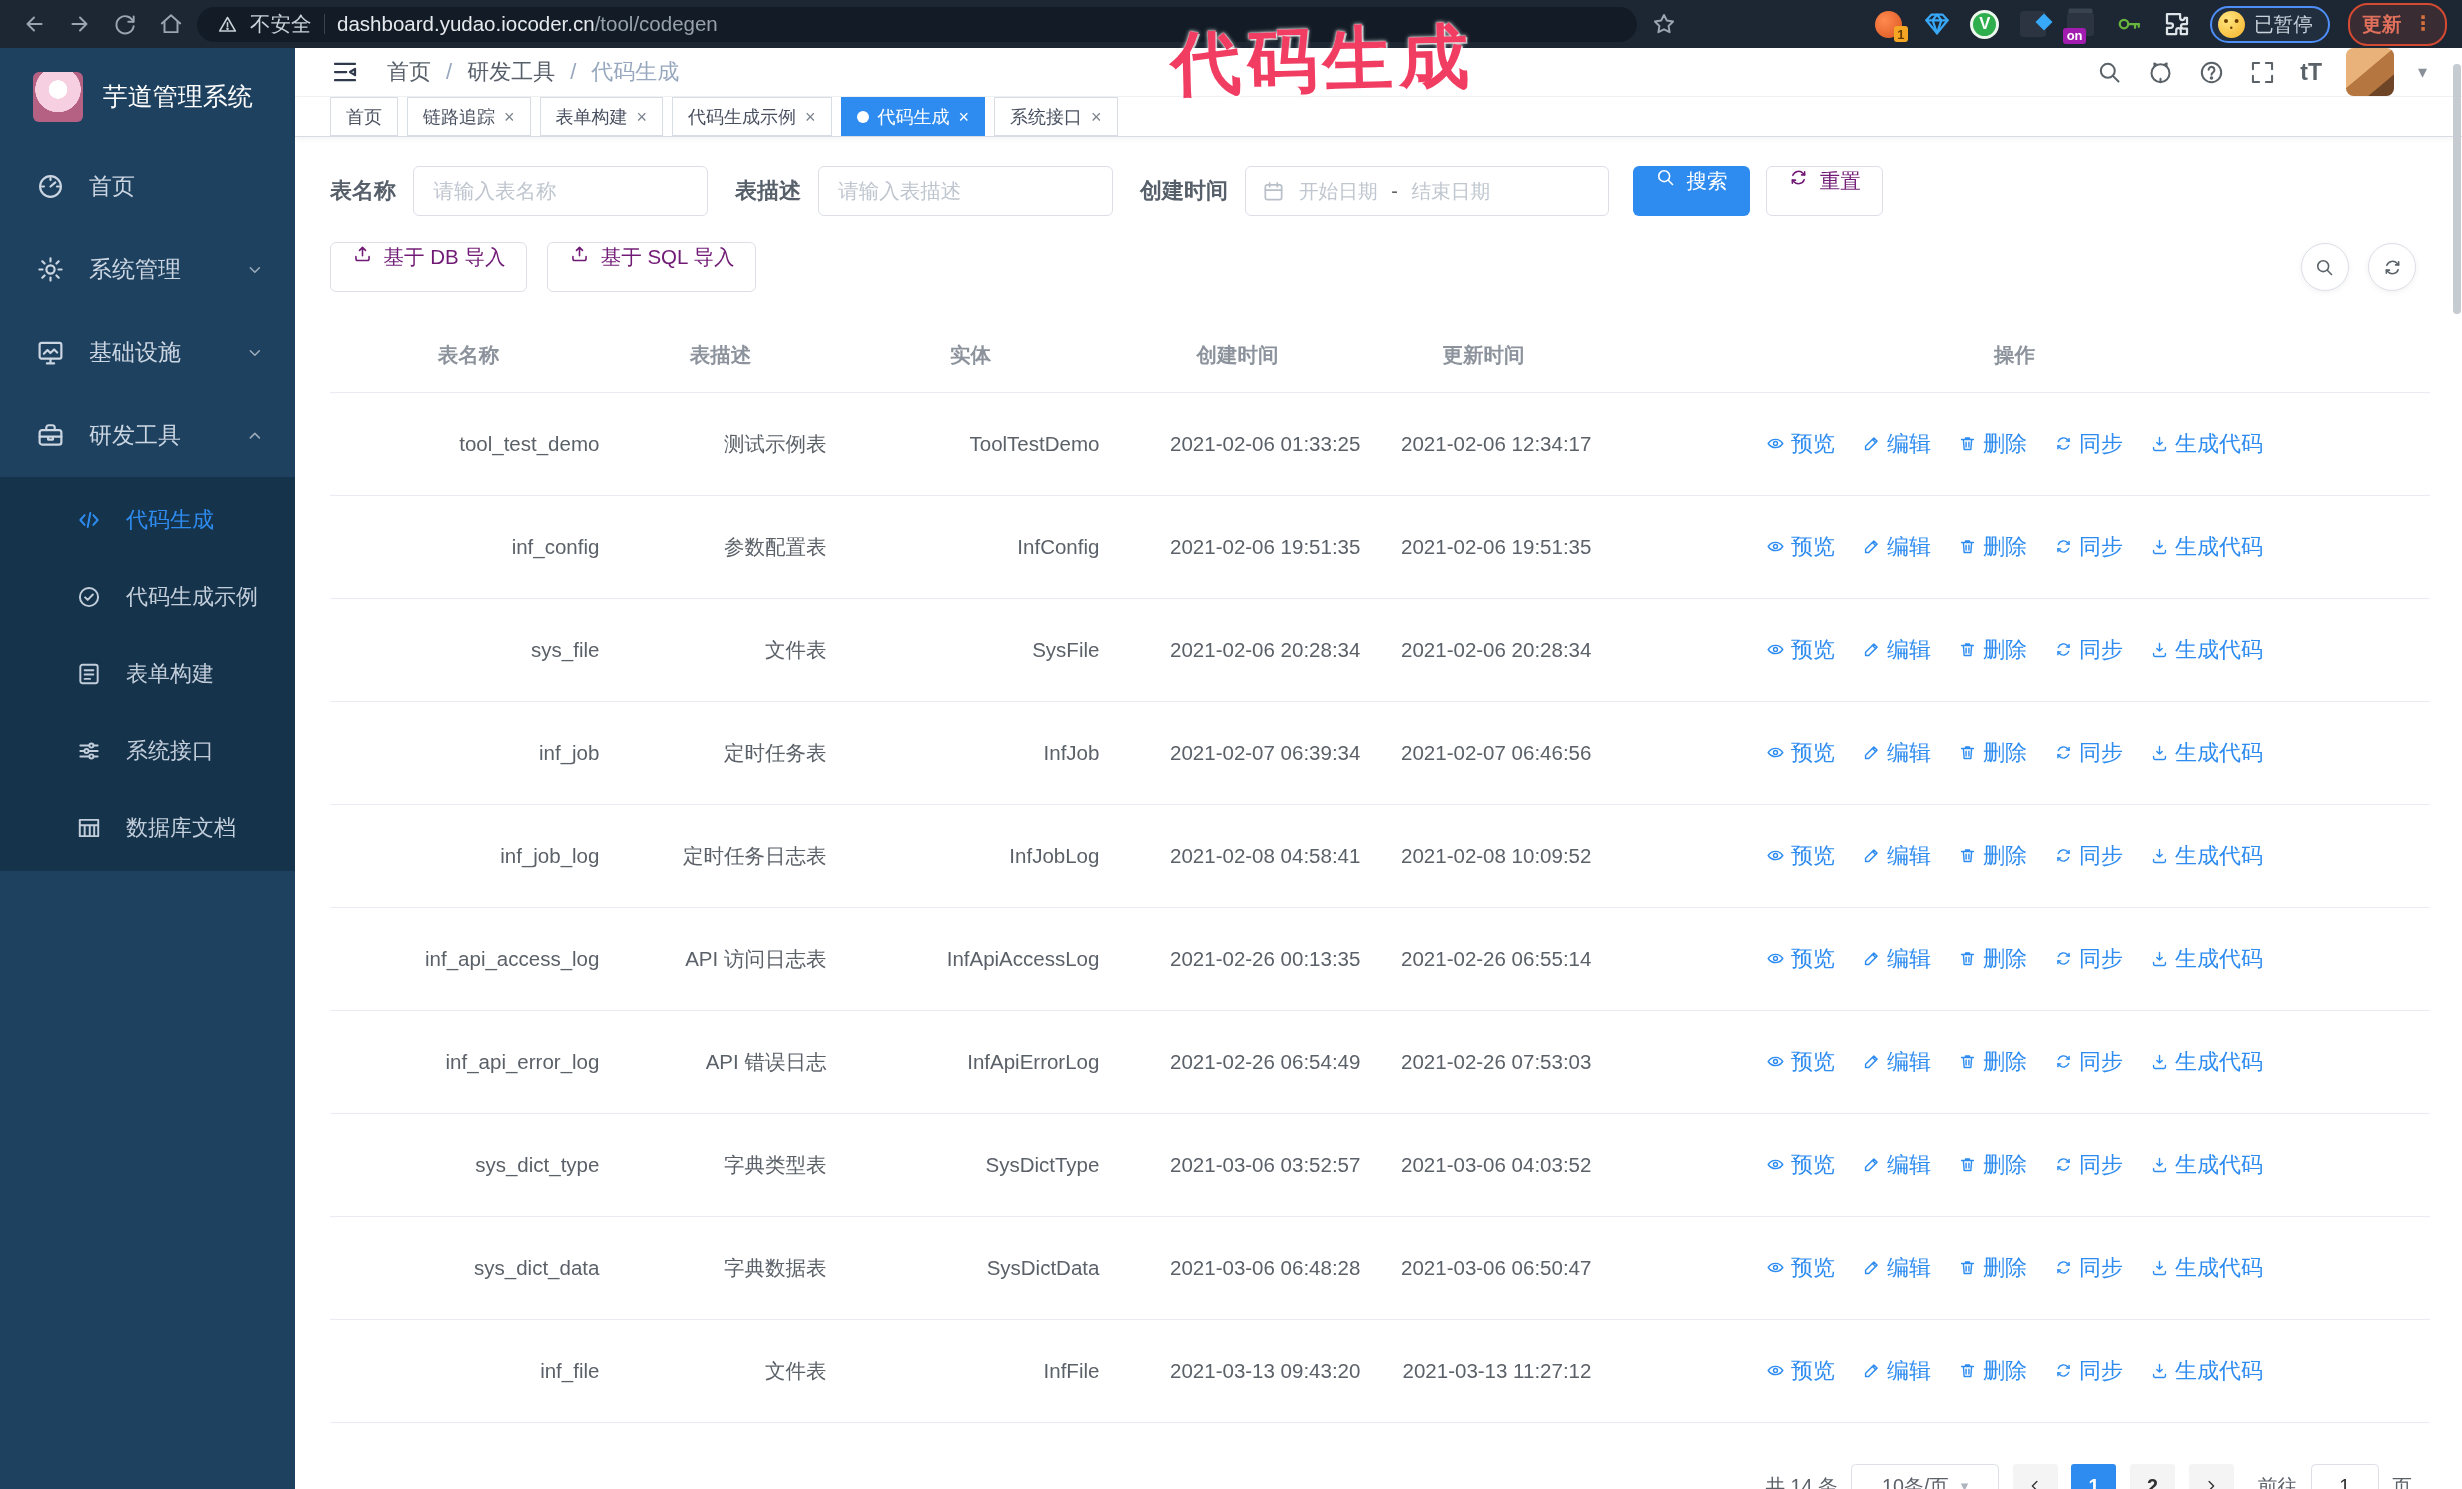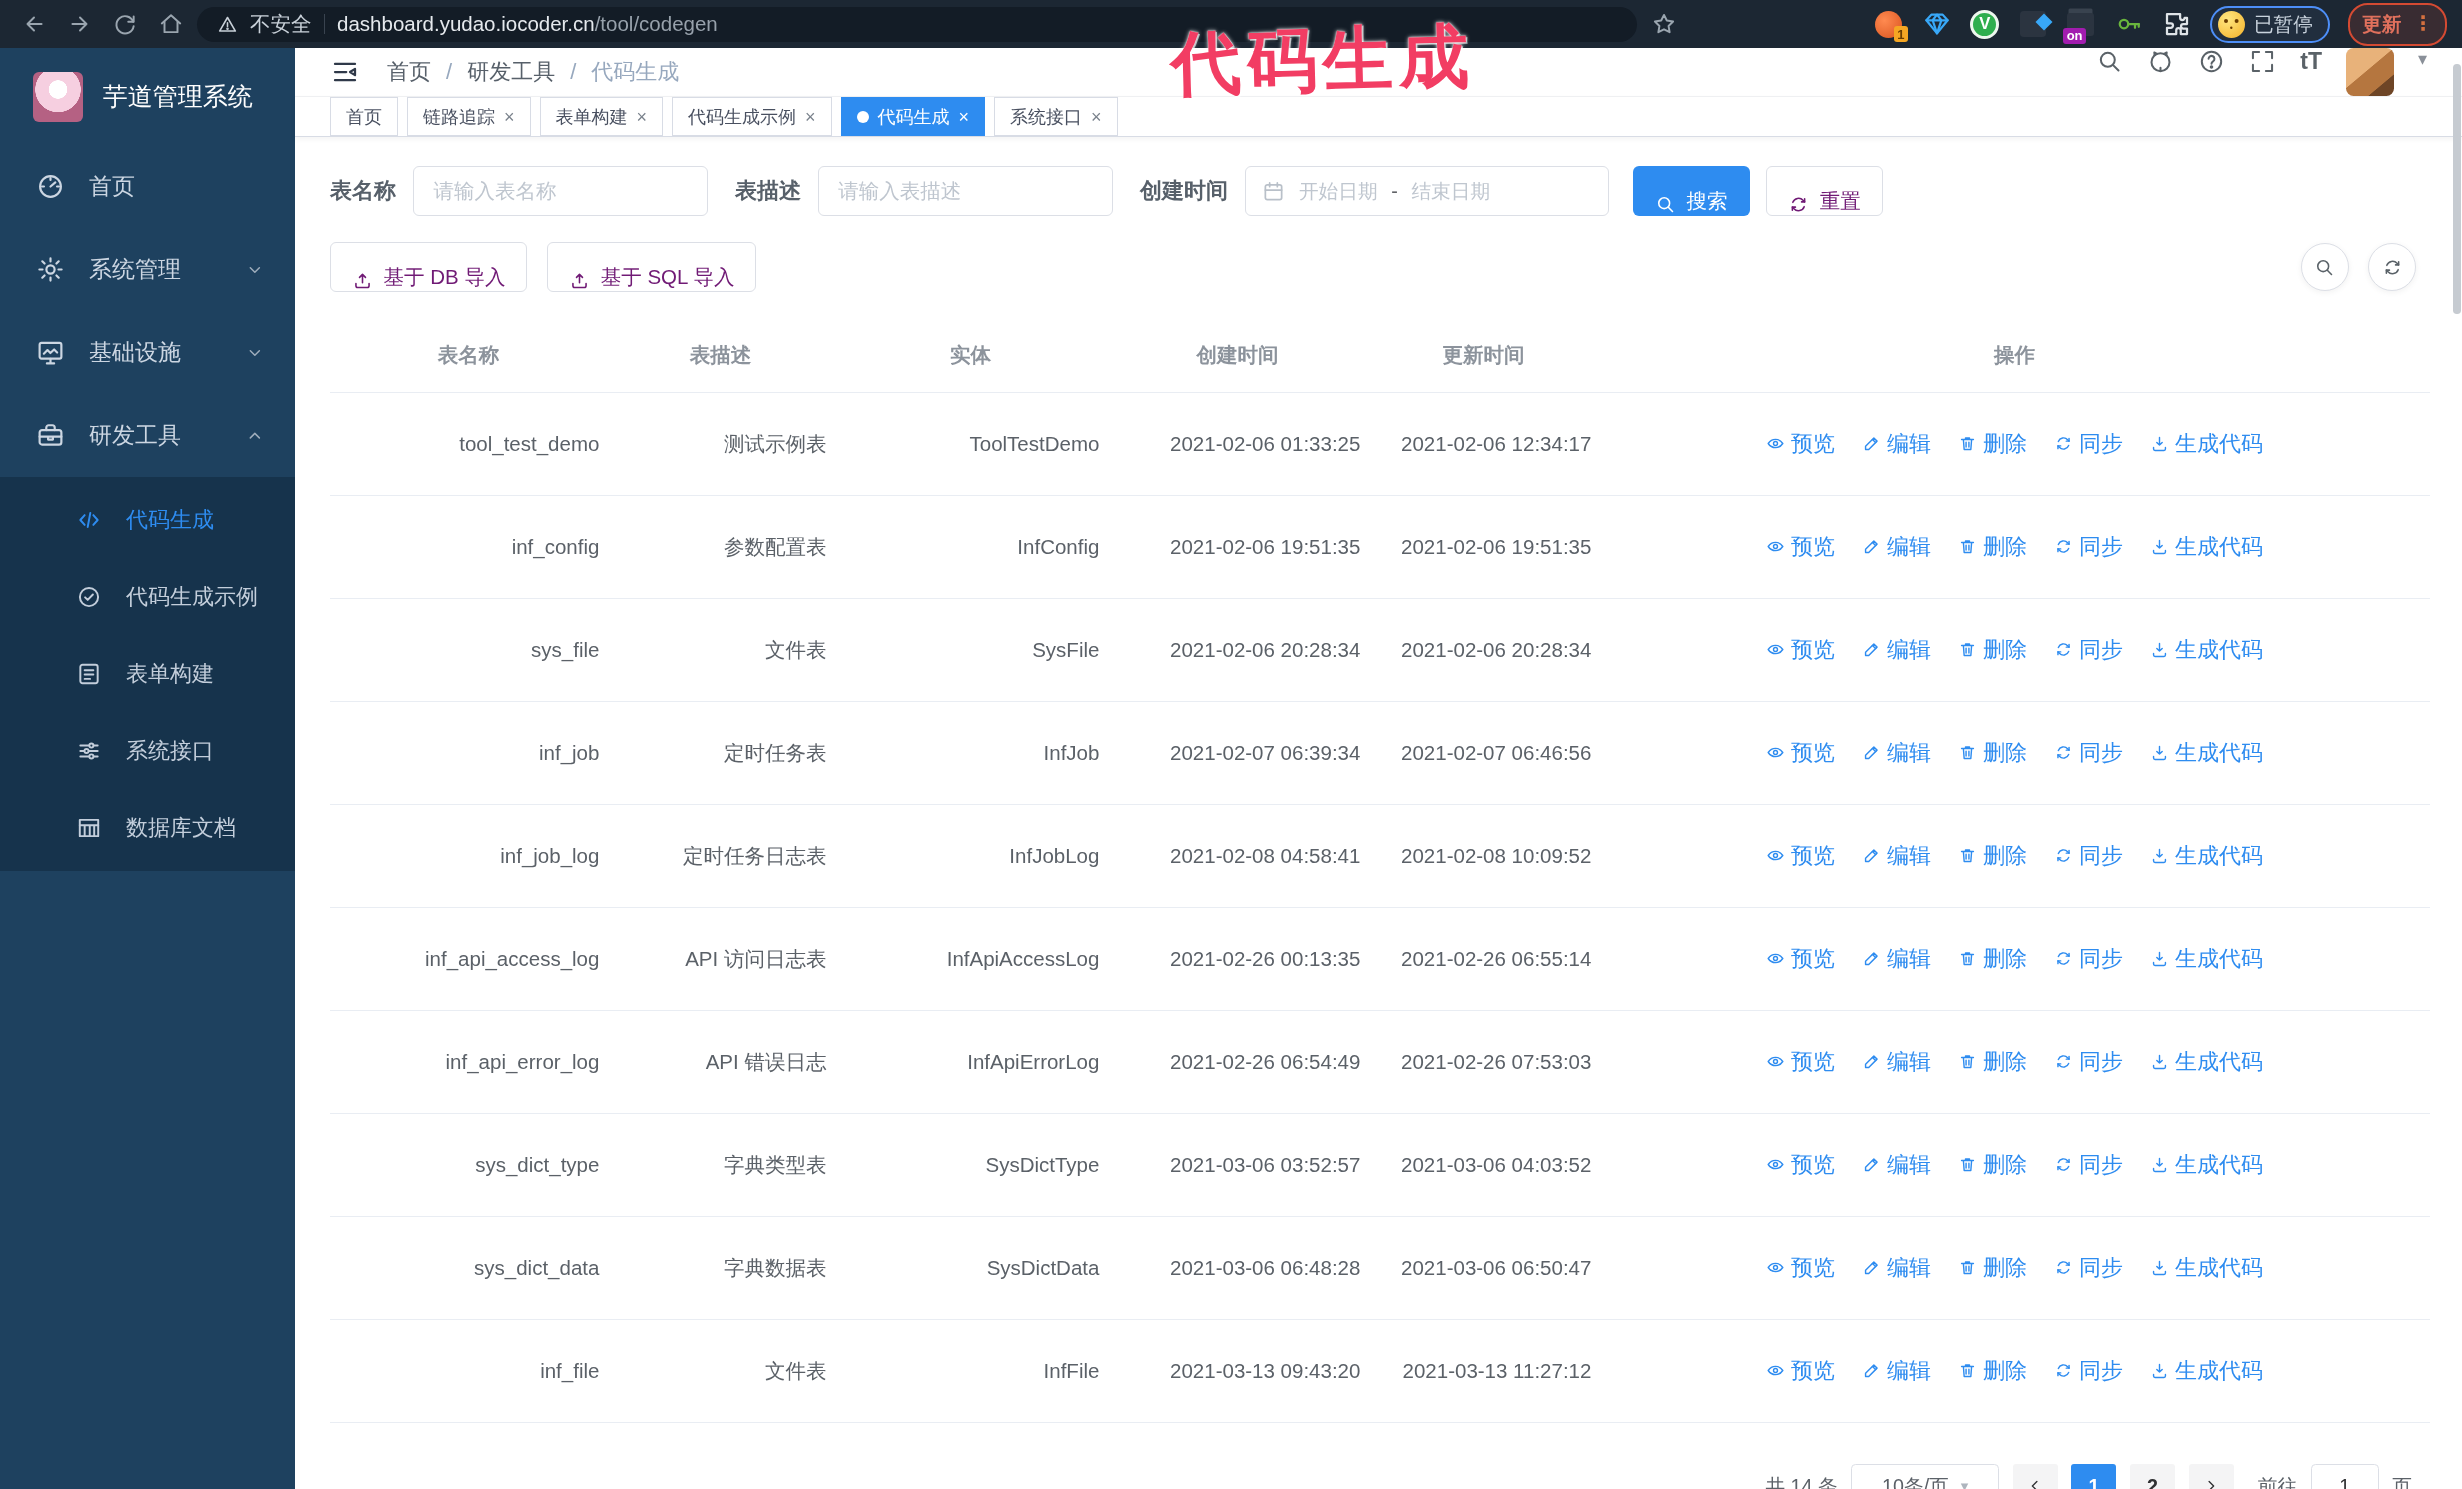--- a/index.html
+++ b/index.html
@@ -48,41 +48,41 @@
   .submenu{background:var(--submenu); padding:4.5px 0;}
   .submenu .menu-item{height:77px; padding-left:76px; font-size:22px; color:#c3cedb;}
   .submenu .menu-item svg{width:26px;height:26px;}
   .submenu .menu-item.active{color:var(--accent);}
 
   .main{flex:1; display:flex; flex-direction:column; background:#fff; min-width:0;}
   .topbar{height:79px; display:flex; align-items:center; padding:0 35px; border-bottom:0.8px solid #f1f2f4;}
   .hamburger{color:#2f3949;} .hamburger svg{width:30px;height:30px;}
   .breadcrumb{margin-left:27px; display:flex; align-items:center; gap:15px; font-size:22px; color:#57606a;}
   .crumb-sep{color:#97a8be;} .crumb-last{color:#97a8be;}
-  .top-icons{margin-left:auto; display:flex; gap:24px; color:#5a6268;}
+  .top-icons{margin-left:auto; display:flex; align-items:center; gap:24px; color:#5a6268;}
   .top-icons svg{width:27px;height:27px;}
   .tT{font-size:23px; font-weight:700; color:#5a6268;}
   .avatar{width:48px;height:48px;border-radius:7.6px;background:linear-gradient(140deg,#e8b27a 0 45%,#b5763f 46% 75%,#6e4526 76% 100%);}
   .caret{color:#8a9099; font-size:18px;}
 
   .tags-bar{height:55px; display:flex; align-items:center; gap:9px; padding:0 35px; border-bottom:0.8px solid #d8dce5; box-shadow:0 1.5px 6px rgba(0,0,0,.05);}
   .tag{height:39px; display:flex; align-items:center; gap:9px; padding:0 15px; border:0.8px solid #d8dce5; background:#fff; color:#495060; font-size:18px; cursor:pointer;}
   .tag .dot{width:12px;height:12px;border-radius:50%;background:#fff;}
   .tag .close{font-size:18px; color:#7a828c; line-height:1;}
   .tag.active{background:var(--accent); border-color:var(--accent); color:#fff;}
   .tag.active .close{color:#fff;}
 
   .content{padding:29px 32px 0 35px; flex:1; display:flex; flex-direction:column;}
   .filter-row{display:flex; align-items:center; gap:16.7px; font-size:22px; color:#57606a;}
   .flabel{font-weight:600; margin-left:10.6px;}
   .finput{width:295px; height:50px; border:0.8px solid var(--border); border-radius:6px; padding:0 19.7px; font-size:20.5px; color:#606266; background:#fff; outline:none;}
   .finput::placeholder{color:#bfc6cf;}
   .date-range{width:364px; height:50px; border:0.8px solid var(--border); border-radius:6px; display:flex; align-items:center; gap:13.6px; padding:0 16.7px; color:#bfc6cf; font-size:19.7px;}
   .date-range svg{width:23px;height:23px;color:#b9c0c9;}
-  .btn{height:50px; border-radius:6px; display:inline-flex; align-items:flex-end; gap:10.6px; font-size:20.5px; padding:0 21px; cursor:pointer; border:0.8px solid transparent;}
+  .btn{height:50px; border-radius:6px; display:inline-flex; align-items:flex-start; gap:10.6px; font-size:20.5px; padding:0 21px; cursor:pointer; border:0.8px solid transparent;}
   .btn svg{width:21px;height:21px;}
   .btn-primary{background:var(--accent); color:#fff;}
   .btn-plain{background:#fff; border-color:var(--border); color:#701a75;}
   .action-row{margin-top:26px; display:flex; align-items:center; gap:19.7px;}
   .right-circles{margin-left:auto; display:flex; gap:19.7px; margin-right:13.6px;}
   .circle-btn{width:48px;height:48px;border-radius:50%;border:0.8px solid var(--border);display:flex;align-items:center;justify-content:center;color:#5a6268;background:#fff;box-shadow:0 1.5px 6px rgba(0,0,0,.06);cursor:pointer;}
   .circle-btn svg{width:21px;height:21px;}
 
   table{margin-top:32px; width:100%; border-collapse:collapse; table-layout:fixed;}
   th{font-size:20.5px; color:var(--hdr); font-weight:700; padding:16.7px 4.5px 23px; text-align:center;}

